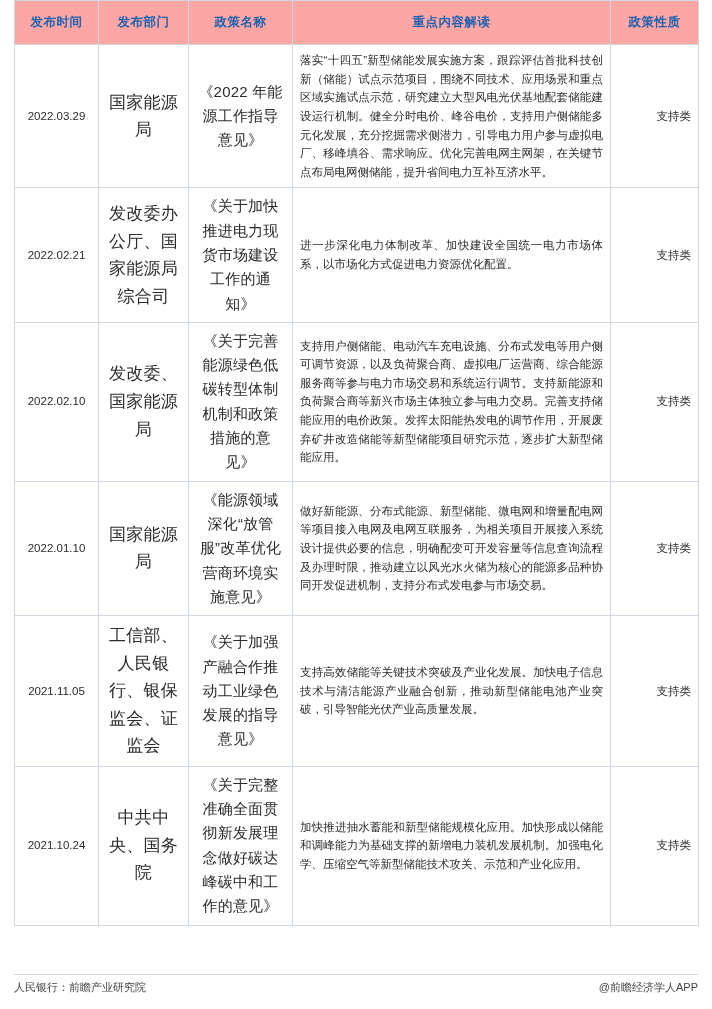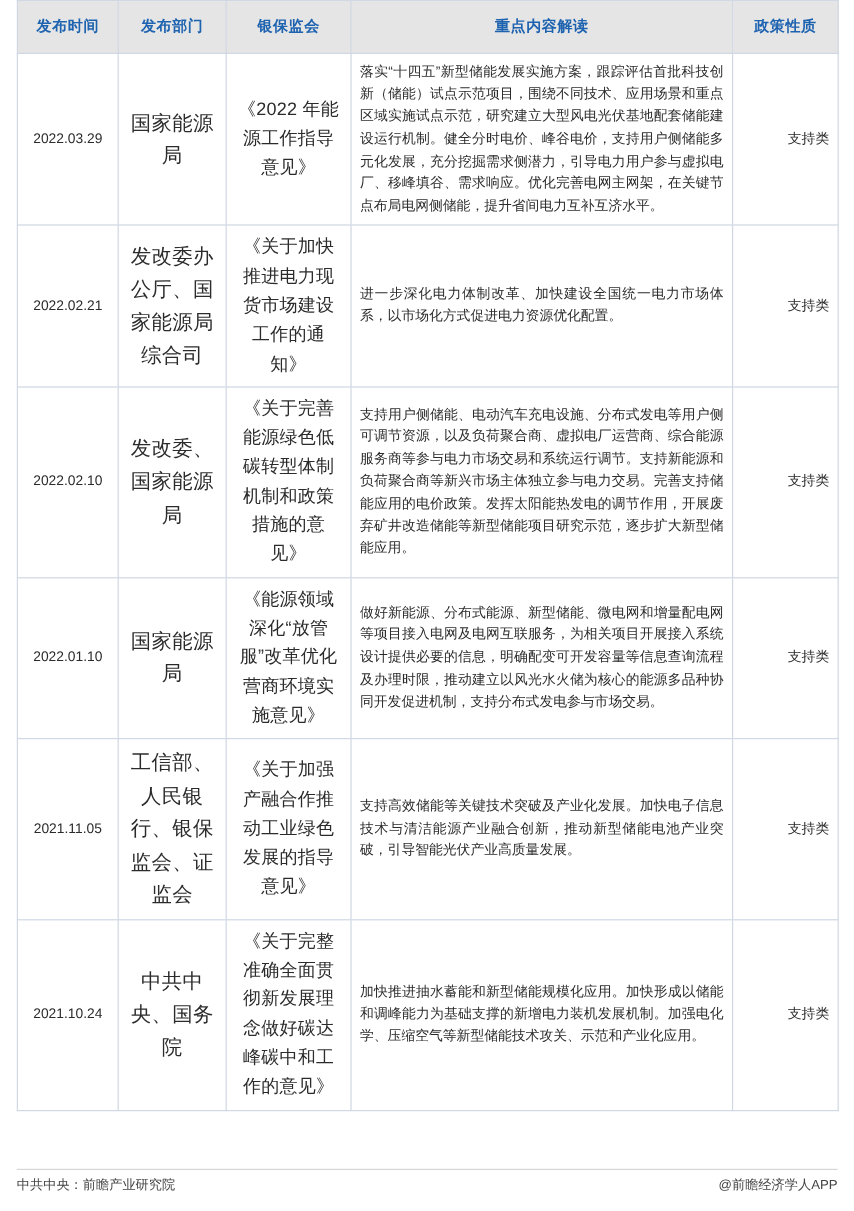--- a/index.html
+++ b/index.html
@@ -38,21 +38,21 @@
     border: 1px solid #cfd8e3;
     background: #fff;
   }
   table.policy th, table.policy td {
     border: 1px solid #cfd8e3;
     vertical-align: middle;
     padding: 6px 7px;
     box-sizing: border-box;
   }
   thead th {
-    background: #e5e5e5;
+    background: #fca5a5;
     color: #1e63b0;
     font-size: 12.5px;
     font-weight: bold;
     height: 44px;
     text-align: center;
     letter-spacing: 0.5px;
   }
   tbody td {
     font-size: 11.5px;
     line-height: 1.62;
@@ -180,21 +180,21 @@
         <col class="w-date">
           <col class="w-dept">
           <col class="w-name">
           <col class="w-content">
           <col class="w-type">
       </colgroup>
       <thead>
         <tr>
           <th>发布时间</th>
           <th>发布部门</th>
-          <th>银保监会</th>
+          <th>政策名称</th>
           <th>重点内容解读</th>
           <th>政策性质</th>
         </tr>
       </thead>
       <tbody>
         <tr>
           <td class="c-date">2022.03.29</td>
           <td class="c-dept">国家能源局</td>
           <td class="c-name">《2022 年能源工作指导意见》</td>
           <td class="c-content">落实“十四五”新型储能发展实施方案，跟踪评估首批科技创新（储能）试点示范项目，围绕不同技术、应用场景和重点区域实施试点示范，研究建立大型风电光伏基地配套储能建设运行机制。健全分时电价、峰谷电价，支持用户侧储能多元化发展，充分挖掘需求侧潜力，引导电力用户参与虚拟电厂、移峰填谷、需求响应。优化完善电网主网架，在关键节点布局电网侧储能，提升省间电力互补互济水平。</td>
@@ -234,16 +234,16 @@
           <td class="c-name">《关于完整准确全面贯彻新发展理念做好碳达峰碳中和工作的意见》</td>
           <td class="c-content">加快推进抽水蓄能和新型储能规模化应用。加快形成以储能和调峰能力为基础支撑的新增电力装机发展机制。加强电化学、压缩空气等新型储能技术攻关、示范和产业化应用。</td>
           <td class="c-type">支持类</td>
         </tr>
       </tbody>
     </table>
   </div>
 
   <div class="footer-rule"></div>
   <div class="footer">
-    <div class="src">中共中央：前瞻产业研究院</div>
+    <div class="src">人民银行：前瞻产业研究院</div>
     <div class="brand">@前瞻经济学人APP</div>
   </div>
 </div>
 
 </body></html>

